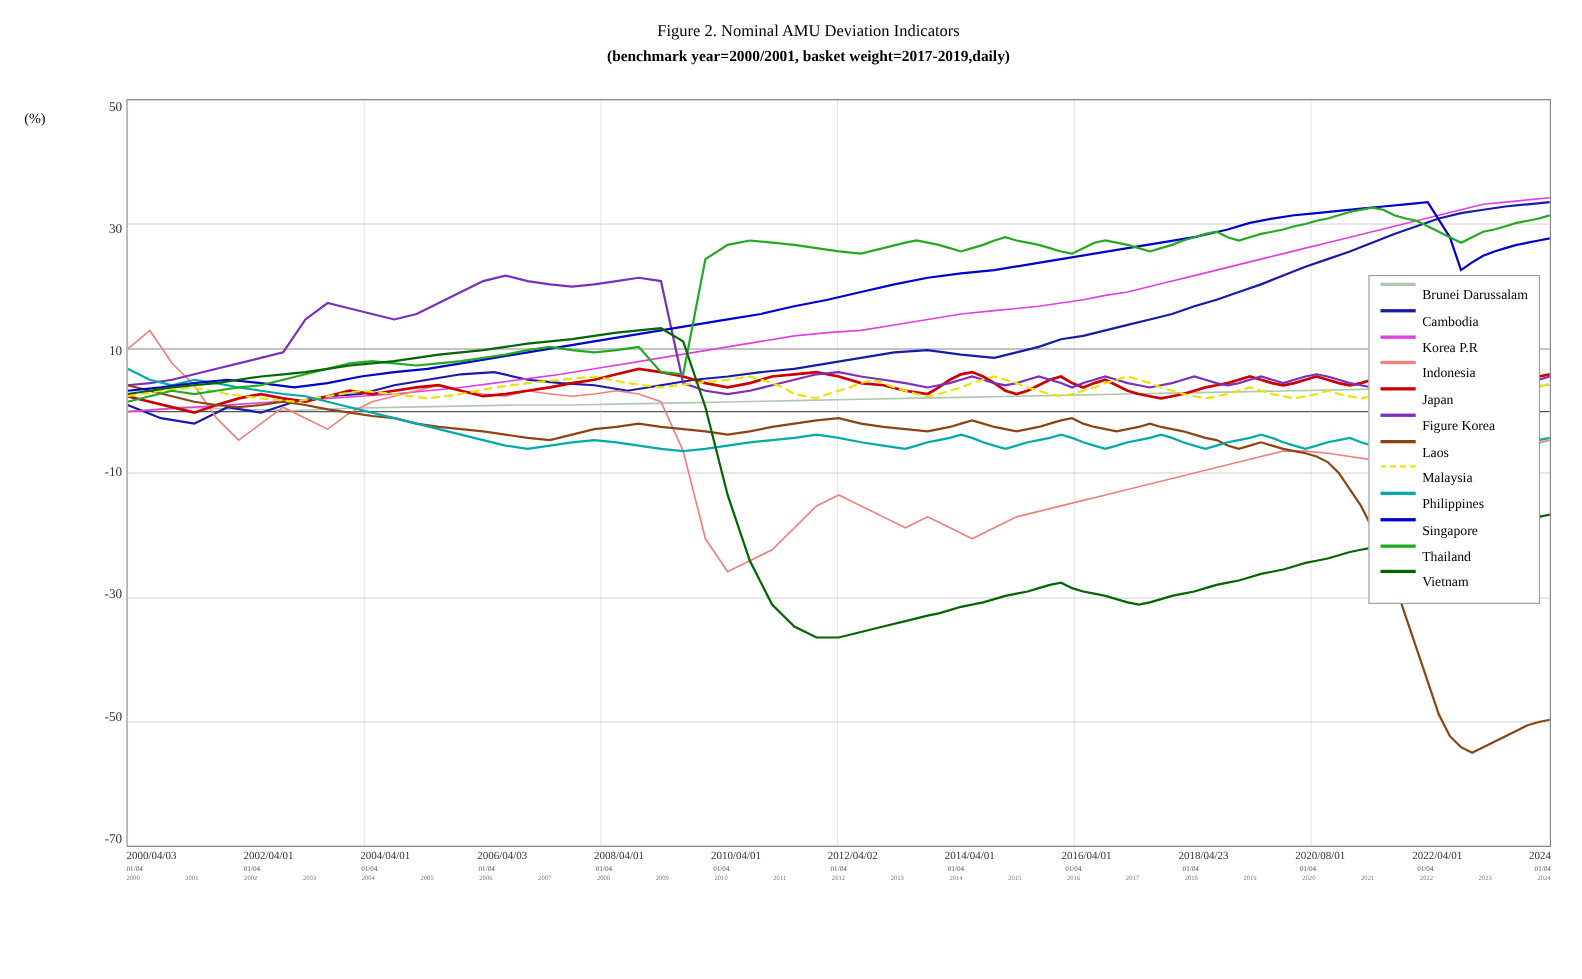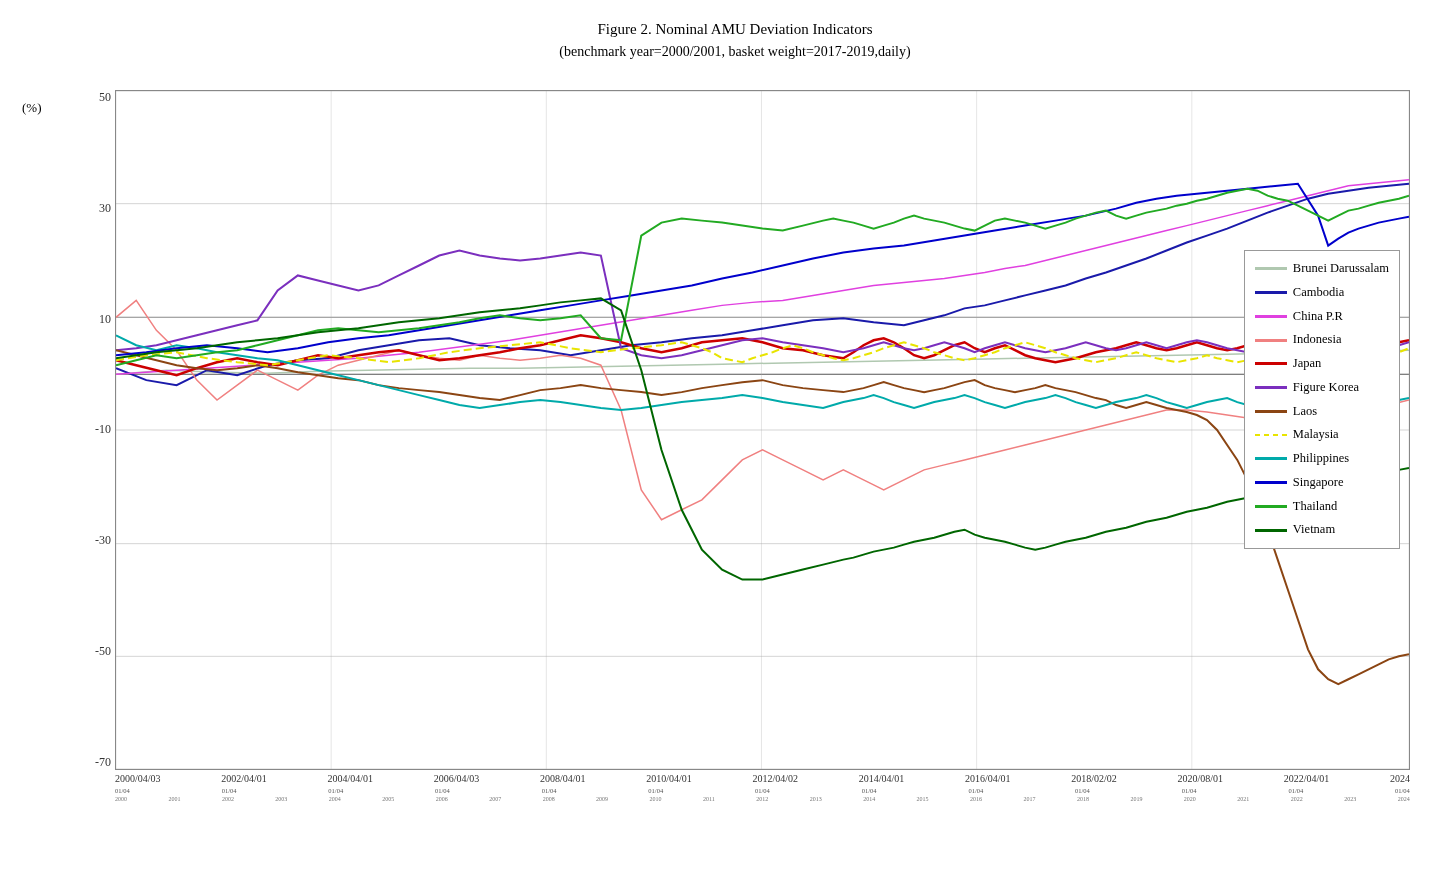--- a/index.html
+++ b/index.html
@@ -20,20 +20,21 @@
       text-align: center;
       padding-top: 18px;
       line-height: 1.5;
       margin-left: 32px;
     }
     .title-line1 {
       font-size: 15px;
     }
     .title-line2 {
       font-size: 14px;
+      font-weight: bold;
     }
     .chart-outer {
       position: absolute;
       left: 60px;
       top: 90px;
       width: 1350px;
       height: 740px;
     }
     .y-axis-label {
       position: absolute;
@@ -56,21 +57,21 @@
       right: 10px;
       top: 160px;
       border: 1px solid #999;
       background: #fff;
       padding: 6px 10px;
       font-size: 12.5px;
       line-height: 1.9;
     }
     .legend-item {
       display: flex;
-      align-items: center;
+      align-items: flex-start;
       gap: 6px;
     }
     .legend-line {
       display: inline-block;
       width: 32px;
       height: 3px;
       flex-shrink: 0;
     }
     .legend-line.dashed {
       background: repeating-linear-gradient(to right, #e8e400 0, #e8e400 5px, transparent 5px, transparent 9px);
@@ -186,21 +187,21 @@
         <div style="display:flex; justify-content:space-between; font-size:10px; color:#333; padding: 0 0px; align-items: flex-end;">
           <span>2000/04/03</span>
           <span>2002/04/01</span>
           <span>2004/04/01</span>
           <span>2006/04/03</span>
           <span>2008/04/01</span>
           <span>2010/04/01</span>
           <span>2012/04/02</span>
           <span>2014/04/01</span>
           <span>2016/04/01</span>
-          <span>2018/02/02</span>
+          <span>2018/04/23</span>
           <span>2020/08/01</span>
           <span>2022/04/01</span>
           <span>2024</span>
         </div>
         <div style="display:flex; justify-content:space-between; font-size:6.5px; color:#555; padding-top:2px;">
           <span>01/04</span>
             <span>01/04</span>
             <span>01/04</span>
             <span>01/04</span>
             <span>01/04</span>
@@ -247,21 +248,21 @@
       <div class="legend-item">
         <span class="legend-line" style="background:#b0c8b0;"></span>
         <span>Brunei Darussalam</span>
       </div>
       <div class="legend-item">
         <span class="legend-line" style="background:#1a1aaa;"></span>
         <span>Cambodia</span>
       </div>
       <div class="legend-item">
         <span class="legend-line" style="background:#e040e0;"></span>
-        <span>China P.R</span>
+        <span>Korea P.R</span>
       </div>
       <div class="legend-item">
         <span class="legend-line" style="background:#f08080;"></span>
         <span>Indonesia</span>
       </div>
       <div class="legend-item">
         <span class="legend-line" style="background:#cc0000;"></span>
         <span>Japan</span>
       </div>
       <div class="legend-item">

